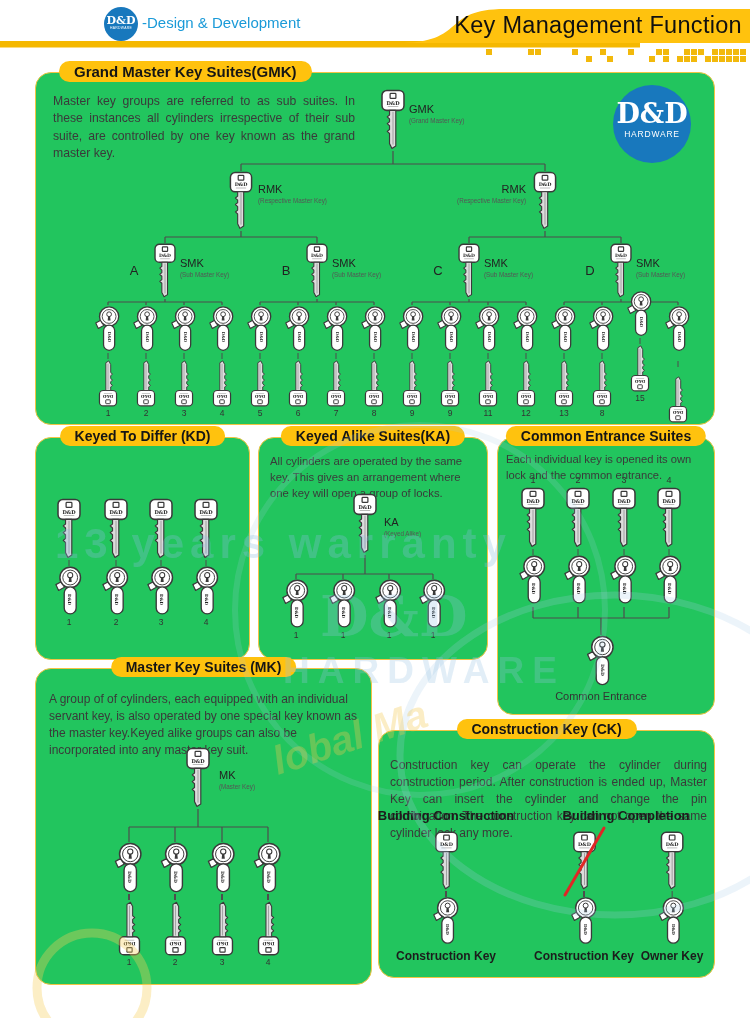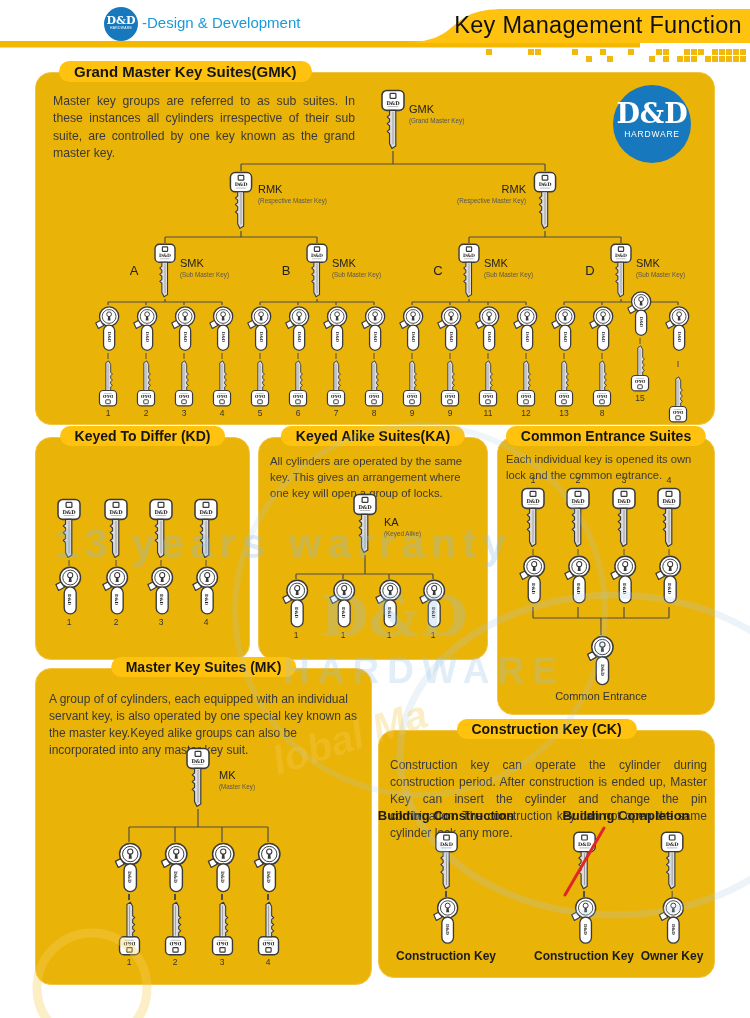--- a/index.html
+++ b/index.html
@@ -9,21 +9,21 @@
   .cx{position:absolute;transform:translateX(-50%);}
   
   #hdr-svg{position:absolute;left:0;top:0;}
   .hlogo{position:absolute;left:104px;top:7px;width:34px;height:34px;border-radius:50%;
          background:#1878BD;color:#fff;text-align:center;line-height:1;}
   .hlogo-dd{font-family:"DejaVu Serif",serif;font-weight:bold;font-size:11px;margin-top:8px;}
   .hlogo-hw{font-size:3.4px;letter-spacing:.3px;margin-top:1px;}
   .brand{position:absolute;left:142px;top:14px;font-size:15px;font-weight:normal;color:#1A9AD8;}
   .htitle{position:absolute;right:8px;top:12px;font-size:23.5px;color:#101010;letter-spacing:.3px;}
   
-  .panel{position:absolute;box-sizing:border-box;background:#eab308;border:1.5px solid #F2C443;border-radius:16px;}
+  .panel{position:absolute;box-sizing:border-box;background:#22c55e;border:1.5px solid #F2C443;border-radius:16px;}
   .pill{position:absolute;top:-12px;background:#FFC20E;border-radius:13px;padding:2px 15px;
         font-weight:bold;font-size:14px;color:#151515;white-space:nowrap;}
   .pill.big{font-size:15px;}
   .pill.center{left:50%;transform:translateX(-50%);}
   .para{position:absolute;color:#3a3a3a;line-height:1.42;}
   .overlay{position:absolute;left:0;top:0;}
   .tree-line{stroke:#4d4d4d;stroke-width:1.2;fill:none;}
   
   .col{position:absolute;display:flex;flex-direction:column;align-items:center;transform:translateX(-50%);}
   .dash{width:1.5px;height:6px;background:#4d4d4d;}

